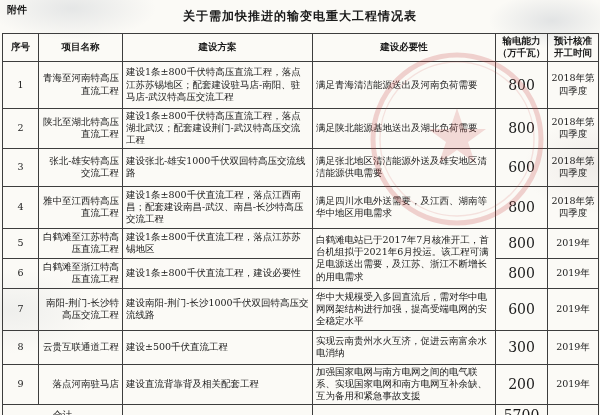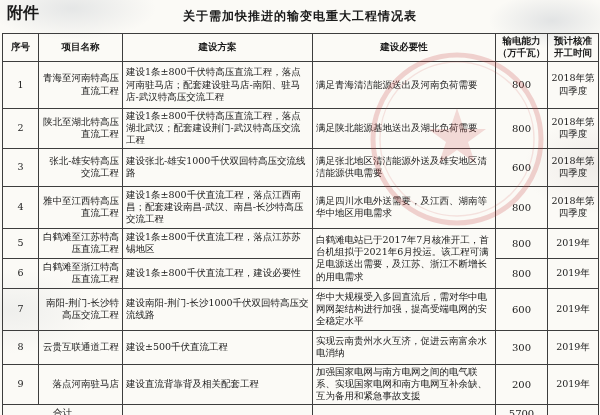--- a/index.html
+++ b/index.html
@@ -7,32 +7,32 @@
     width:600px;height:415px;position:relative;overflow:hidden;
     font-family:"DejaVu Serif","Liberation Serif",serif;
     color:#1a1a1a;
     background:
       radial-gradient(ellipse 120px 45px at 12% 2%, rgba(150,160,175,.22), transparent 70%),
       radial-gradient(ellipse 90px 40px at 92% 5%, rgba(150,160,175,.25), transparent 70%),
       radial-gradient(ellipse 100px 70px at 99% 40%, rgba(170,150,150,.15), transparent 70%),
       radial-gradient(ellipse 120px 60px at 2% 75%, rgba(150,160,170,.12), transparent 70%),
       #fbfaf6;
   }
-  .attachment{position:absolute;left:7px;top:3px;font-size:16px;font-weight:bold;}
+  .attachment{position:absolute;left:7px;top:3px;font-size:10px;font-weight:bold;}
   .title{position:absolute;left:0;right:0;top:8px;text-align:center;font-size:12px;font-weight:bold;letter-spacing:1px;}
   table{
     position:absolute;left:2px;top:33px;width:596px;
     border-collapse:collapse;table-layout:fixed;font-size:9.5px;line-height:1.3;
   }
   th,td{border:1px solid #3d3d3d;padding:1px 3px;vertical-align:middle;overflow:hidden;}
   th{font-weight:bold;text-align:center;white-space:pre-line;padding:1px 1px;}
   .c-no{text-align:center;}
   .c-name{text-align:right;}
   .c-plan,.c-nec{text-align:left;}
-  .c-cap{text-align:center;font-size:10px;}
+  .c-cap{text-align:center;font-size:14px;}
   .c-time{text-align:center;padding:1px 2px;}
   .c-total{text-align:center;}
   .seal{position:absolute;left:368px;top:50px;width:178px;height:178px;opacity:.22;pointer-events:none;}
 </style>
 </head>
 <body>
 
 <div class="attachment">附件</div>
 <div class="title">关于需加快推进的输变电重大工程情况表</div>
 
@@ -52,21 +52,21 @@
     <th>建设方案</th>
     <th>建设必要性</th>
     <th>输电能力
 （万千瓦）</th>
     <th>预计核准
 开工时间</th>
   </tr>
   <tr style="height:47px">
     <td class="c-no">1</td>
     <td class="c-name">青海至河南特高压直流工程</td>
-    <td class="c-plan">建设1条±800千伏特高压直流工程，落点河南驻马店；配套建设驻马店-南阳、驻马店-武汉特高压交流工程</td>
+    <td class="c-plan">建设1条±800千伏特高压直流工程，落点江苏苏锡地区；配套建设驻马店-南阳、驻马店-武汉特高压交流工程</td>
     <td class="c-nec">满足青海清洁能源送出及河南负荷需要</td>
     <td class="c-cap">800</td>
     <td class="c-time">2018年第四季度</td>
   </tr>
   <tr style="height:39px">
     <td class="c-no">2</td>
     <td class="c-name">陕北至湖北特高压直流工程</td>
     <td class="c-plan">建设1条±800千伏特高压直流工程，落点湖北武汉；配套建设荆门-武汉特高压交流工程</td>
     <td class="c-nec">满足陕北能源基地送出及湖北负荷需要</td>
     <td class="c-cap">800</td>

